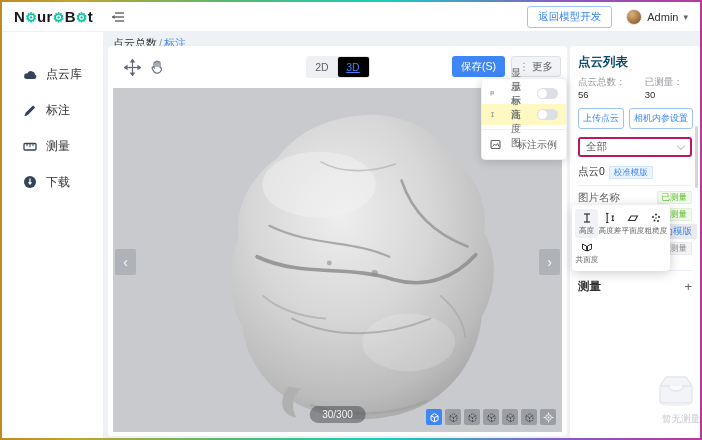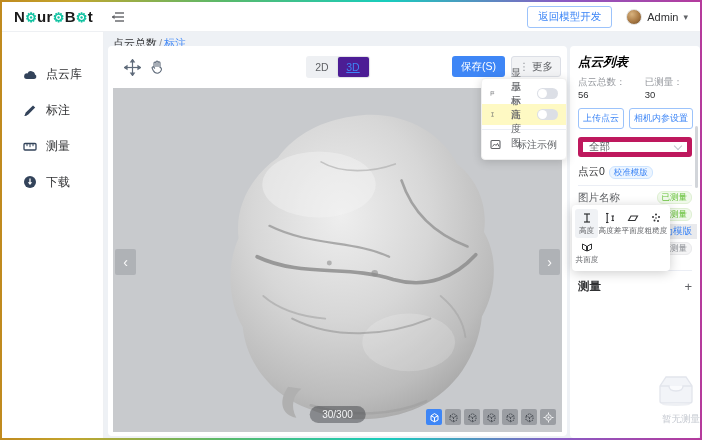--- a/index.html
+++ b/index.html
@@ -37,21 +37,21 @@
   .breadcrumb .current { color:#3e86f6; }
 
   
   .card { position:absolute; left:3px; top:14px; width:459px; bottom:2px; background:#fff; border-radius:4px; }
   .card-toolbar { position:relative; height:42px; display:flex; align-items:center; padding:0 8px; }
   .tool-icon { margin-left:8px; cursor:pointer; display:flex; }
   .segmented { position:absolute; left:50%; top:10px; transform:translateX(-50%);
     display:flex; background:#eef0f3; border-radius:3px; padding:1px; }
   .seg-btn { width:31px; height:20px; font-size:10.5px; color:#606266; display:flex; align-items:center;
     justify-content:center; cursor:pointer; border-radius:2px; }
-  .seg-btn.active { background:#4c1d95; color:#3e86f6; box-shadow:0 0 2px rgba(0,0,0,.18);text-decoration:underline; }
+  .seg-btn.active { background:#000000; color:#3e86f6; box-shadow:0 0 2px rgba(0,0,0,.18);text-decoration:underline; }
   .tb-right { position:absolute; right:6px; top:10px; display:flex; gap:6px; }
   .save-btn { background:#3e86f6; color:#fff; border:none; border-radius:3px; font-size:10.5px;
     padding:0 9px; height:21px; cursor:pointer; font-family:inherit; }
   .more-btn { background:#f2f3f5; color:#606266; border:1px solid #dcdfe6; border-radius:3px; font-size:10.5px;
     padding:0 7px; height:21px; cursor:pointer; display:flex; align-items:center; gap:3px; font-family:inherit; }
   .more-btn .dots { font-size:10px; color:#909399; }
 
   .canvas { position:absolute; left:5px; right:5px; top:42px; bottom:4px; background:#c8cacd; overflow:hidden; }
   .nav-arrow { position:absolute; top:161px; width:21px; height:26px; background:#afb2b6; border-radius:2px;
     color:#fbfbfb; font-size:14px; display:flex; align-items:center; justify-content:center; cursor:pointer; }
@@ -71,32 +71,32 @@
     color:#606266; cursor:pointer; }
   .menu-item.hover { background:#fef9c3; }
   .menu-item .lbl { flex:1; }
   .toggle { width:21px; height:11px; border-radius:6px; background:#dcdfe6; position:relative; flex:0 0 auto; cursor:pointer; }
   .toggle::after { content:""; position:absolute; left:1px; top:1px; width:9px; height:9px; border-radius:50%; background:#fff; }
   .menu-divider { height:1px; background:#ebeef5; margin:4px 0; }
 
   
   .panel { position:absolute; left:465px; top:14px; width:130px; bottom:0; background:#fff; border-radius:4px;
     padding:8px 8px 0; }
-  .panel-title { font-size:12.5px; font-weight:bold; color:#000000; margin-bottom:5px;font-style:italic; }
+  .panel-title { font-size:12.5px; font-weight:bold; color:#0c4a6e; margin-bottom:5px; }
   .stats { display:flex; gap:10px; font-size:9.5px; color:#909399; margin-bottom:8px; }
   .stats b { color:#303133; font-weight:normal; }
   .btn-row { display:flex; gap:5px; margin-bottom:8px; }
   .mini-btn { font-size:9px; color:#3e86f6; background:#fff; border:1px solid #9cc3fb; border-radius:3px;
     padding:3px 4px; cursor:pointer; white-space:nowrap; font-family:inherit; }
-  .select { height:20px; border:5px solid #be185d; border-radius:3px; display:flex; align-items:center;
+  .select { height:20px; border:2px solid #be185d; border-radius:3px; display:flex; align-items:center;
     justify-content:space-between; padding:0 6px; font-size:10.5px; color:#606266; margin-bottom:8px; cursor:pointer; }
   .chev { width:6px; height:6px; border-right:1px solid #c0c4cc; border-bottom:1px solid #c0c4cc;
     transform:rotate(45deg); margin-top:-3px; }
   .group-row { display:flex; align-items:center; gap:4px; font-size:10.5px; color:#303133; margin-bottom:6px; }
-  .tag { font-size:8.5px; line-height:11px; padding:0 4px; border-radius:6px; white-space:nowrap; }
+  .tag { font-size:8.5px; line-height:11px; padding:0 4px; border-radius:1px; white-space:nowrap; }
   .tag-blue { color:#3e86f6; background:#ecf5ff; border:1px solid #cde4ff; }
   .tag-green { color:#67c23a; background:#f0f9eb; border:1px solid #dff0d3; }
   .tag-gray { color:#909399; background:#f4f4f5; border:1px solid #e9e9eb; }
   .list-divider { height:1px; background:#ebeef5; margin:0 0 4px; }
   .row { height:15px; display:flex; align-items:center; justify-content:space-between; font-size:10.5px;
     color:#606266; margin-bottom:2px; cursor:pointer; }
   .row.selected { background:#e9eaed; margin-left:-5px; margin-right:-5px; padding:0 5px; }
   .row .right { display:flex; align-items:center; gap:4px; }
   .row .close { color:#909399; font-size:11px; }
   .row .action { color:#3e86f6; font-size:9.5px; }

